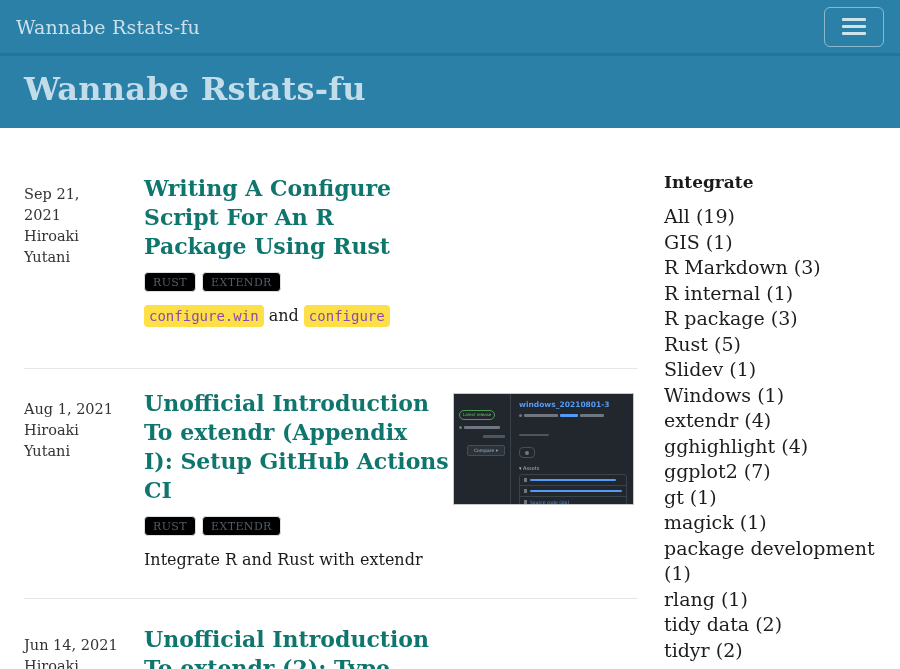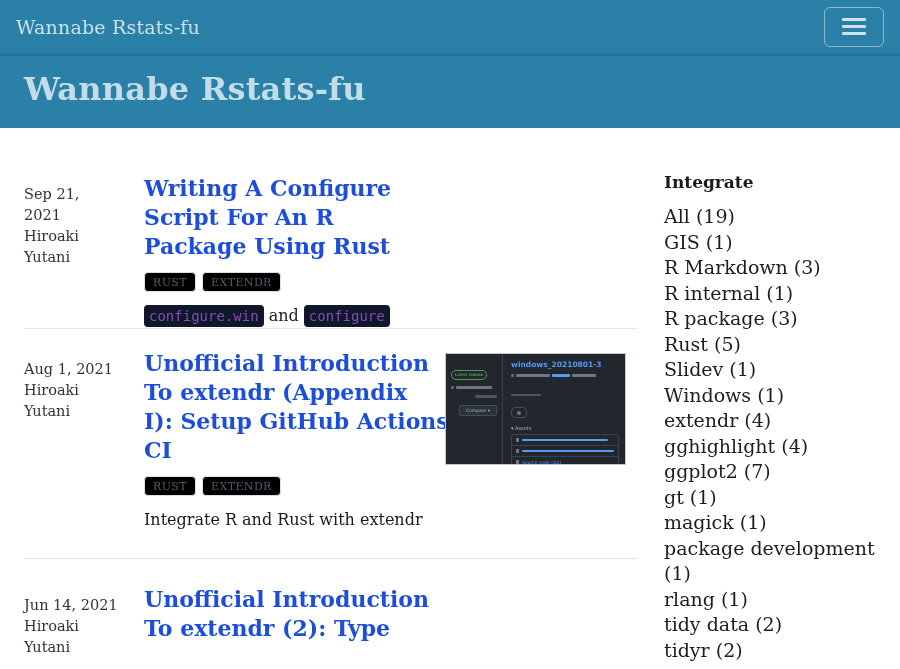--- a/index.html
+++ b/index.html
@@ -27,49 +27,49 @@
   .banner{background:#2a80a7;padding:13px 16px 18px;box-sizing:border-box;height:72px;}
   .banner h1{
     margin:0 0 0 8px;font-size:32px;line-height:1.25;font-weight:bold;
     color:#c3dce9;letter-spacing:.2px;
   }
   
   .container{display:flex;padding:0 16px;box-sizing:border-box;width:900px;}
   .posts{width:622px;box-sizing:border-box;padding:46px 0 0 8px;}
   article{display:flex;border-bottom:1px solid #e7e7e7;}
   article.last{border-bottom:none;}
-  article.p1{}
+  article.p1{padding-bottom:40px;}
   article.p2{padding-top:20px;padding-bottom:26px;}
   article.p3{padding-top:26px;}
   .meta{flex:0 0 120px;box-sizing:border-box;padding:10px 26px 0 0;
         font-size:14.5px;line-height:1.45;color:#333;}
   .content{flex:1;position:relative;}
   .post-title{
     margin:0 0 11px;font-size:22px;line-height:1.32;font-weight:bold;
-    color:#1d4ed8;white-space:pre-line;cursor:pointer;
+    color:#0f766e;white-space:pre-line;cursor:pointer;
   }
   .tags{display:flex;gap:6px;margin-bottom:12px;}
   .tag{
     font-size:11px;letter-spacing:.4px;color:#525d6b;
     border:1px solid #dcdfe3;border-radius:4px;padding:3px 8px 2px;
     background:#000000;cursor:pointer;
   }
   .summary{margin:0;font-size:16px;line-height:1.5;color:#1b1b1b;max-width:306px;}
   .summary code{
     font-family:"DejaVu Sans Mono", monospace;font-size:14px;
-    color:#8a4baf;background:#0f172a;padding:3px 5px;border-radius:4px;
+    color:#8a4baf;background:#fde047;padding:3px 5px;border-radius:4px;
   }
   
   .sidebar{flex:1;box-sizing:border-box;padding:44px 0 0 26px;}
   .sidebar h3{margin:0 0 12px;font-size:17px;font-weight:bold;color:#1b1b1b;}
   .cat-list{margin:0;padding:0;list-style:none;}
   .cat{font-size:19px;line-height:25.5px;color:#1d1d1d;cursor:pointer;}
   
   .thumb{
-    position:absolute;top:4px;right:12px;width:181px;height:112px;
+    position:absolute;top:4px;right:4px;width:181px;height:112px;
     background:#22272e;border:1px solid #c8c8c8;box-sizing:border-box;
     overflow:hidden;font-family:"DejaVu Sans", sans-serif;cursor:pointer;
   }
   .gh-side{position:absolute;left:0;top:0;bottom:0;width:57px;
            border-right:1px solid #3a424c;padding:7px 3px 0 5px;box-sizing:border-box;}
   .gh-badge{display:inline-block;border:1px solid #4a9e53;color:#6bc46d;
             font-size:4px;line-height:1;padding:2px 3px;border-radius:5px;white-space:nowrap;}
   .gh-srow{display:flex;align-items:center;gap:2px;margin-top:6px;}
   .dot{width:3px;height:3px;border-radius:50%;background:#6e7681;flex:0 0 auto;}
   .bar{height:2.5px;border-radius:1px;background:#6e7681;}

